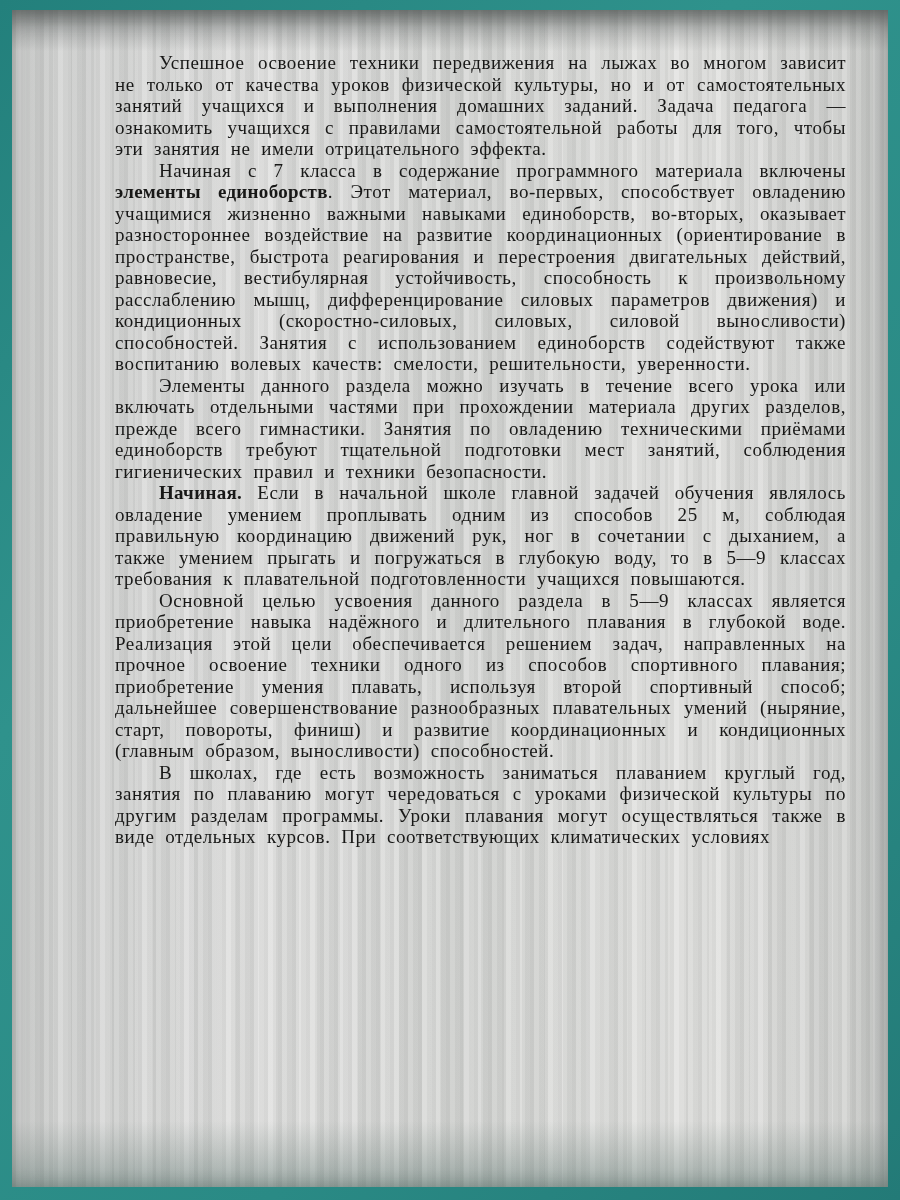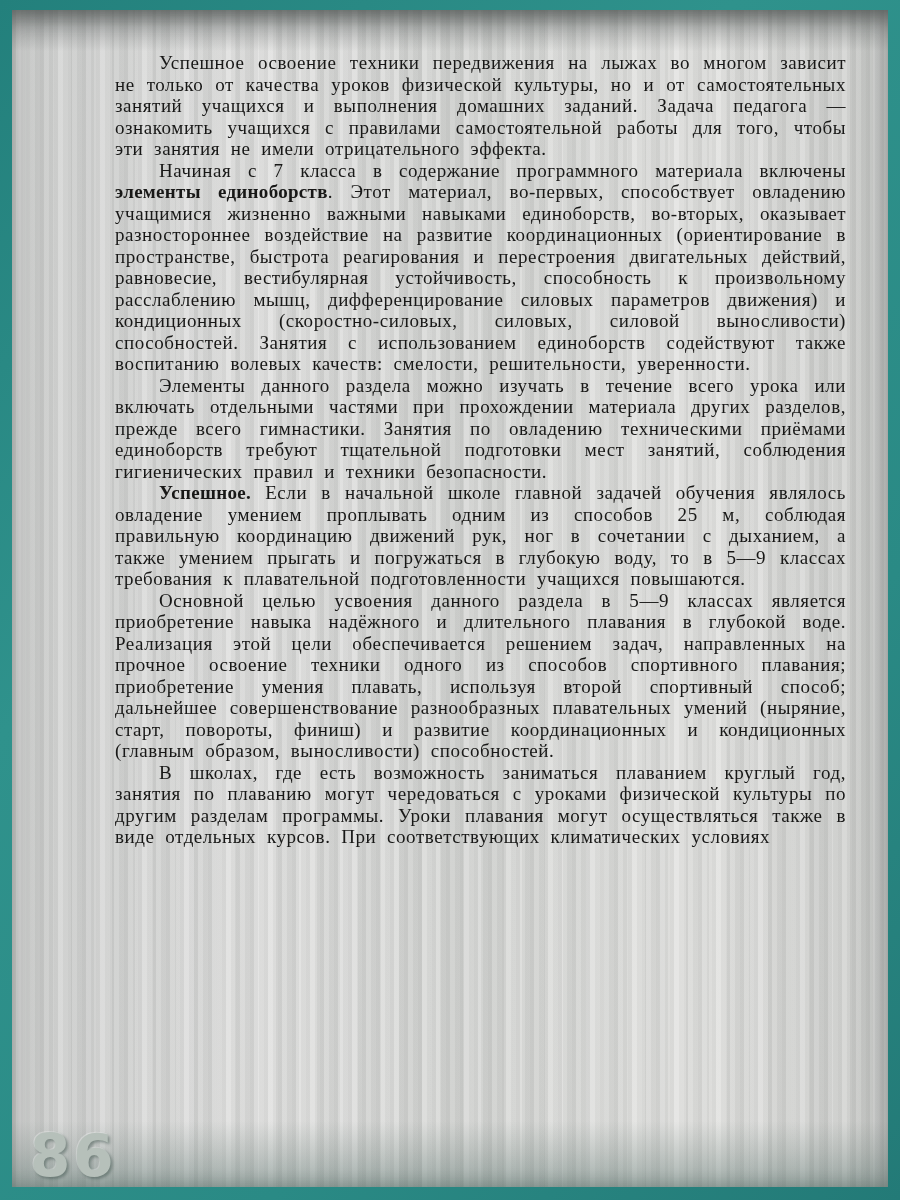--- a/index.html
+++ b/index.html
@@ -68,19 +68,18 @@
   }
 </style>
 </head>
 <body>
 
 <div class="page">
   <div class="page-text">
       <p><span>Успешное освоение техники передвижения на лыжах во многом зависит не только от качества уроков физической культуры, но и от самостоятельных занятий учащихся и выполнения домашних заданий. Задача педагога — ознакомить учащихся с правилами самостоятельной работы для того, чтобы эти занятия не имели отрицательного эффекта.</span></p>
       <p><span>Начиная с 7 класса в содержание программного материала включены </span><b>элементы единоборств</b><span>. Этот материал, во-первых, способствует овладению учащимися жизненно важными навыками единоборств, во-вторых, оказывает разностороннее воздействие на развитие координационных (ориентирование в пространстве, быстрота реагирования и перестроения двигательных действий, равновесие, вестибулярная устойчивость, способность к произвольному расслаблению мышц, дифференцирование силовых параметров движения) и кондиционных (скоростно-силовых, силовых, силовой выносливости) способностей. Занятия с использованием единоборств содействуют также воспитанию волевых качеств: смелости, решительности, уверенности.</span></p>
       <p><span>Элементы данного раздела можно изучать в течение всего урока или включать отдельными частями при прохождении материала других разделов, прежде всего гимнастики. Занятия по овладению техническими приёмами единоборств требуют тщательной подготовки мест занятий, соблюдения гигиенических правил и техники безопасности.</span></p>
-      <p><b>Успешное.</b><span> Если в начальной школе главной задачей обучения являлось овладение умением проплывать одним из способов 25 м, соблюдая правильную координацию движений рук, ног в сочетании с дыханием, а также умением прыгать и погружаться в глубокую воду, то в 5—9 классах требования к плавательной подготовленности учащихся повышаются.</span></p>
+      <p><b>Начиная.</b><span> Если в начальной школе главной задачей обучения являлось овладение умением проплывать одним из способов 25 м, соблюдая правильную координацию движений рук, ног в сочетании с дыханием, а также умением прыгать и погружаться в глубокую воду, то в 5—9 классах требования к плавательной подготовленности учащихся повышаются.</span></p>
       <p><span>Основной целью усвоения данного раздела в 5—9 классах является приобретение навыка надёжного и длительного плавания в глубокой воде. Реализация этой цели обеспечивается решением задач, направленных на прочное освоение техники одного из способов спортивного плавания; приобретение умения плавать, используя второй спортивный способ; дальнейшее совершенствование разнообразных плавательных умений (ныряние, старт, повороты, финиш) и развитие координационных и кондиционных (главным образом, выносливости) способностей.</span></p>
       <p><span>В школах, где есть возможность заниматься плаванием круглый год, занятия по плаванию могут чередоваться с уроками физической культуры по другим разделам программы. Уроки плавания могут осуществляться также в виде отдельных курсов. При соответствующих климатических условиях</span></p>
     </div>
   <div class="footer-band"></div>
-  <div class="page-number">86</div>
 </div>
 
 </body></html>

